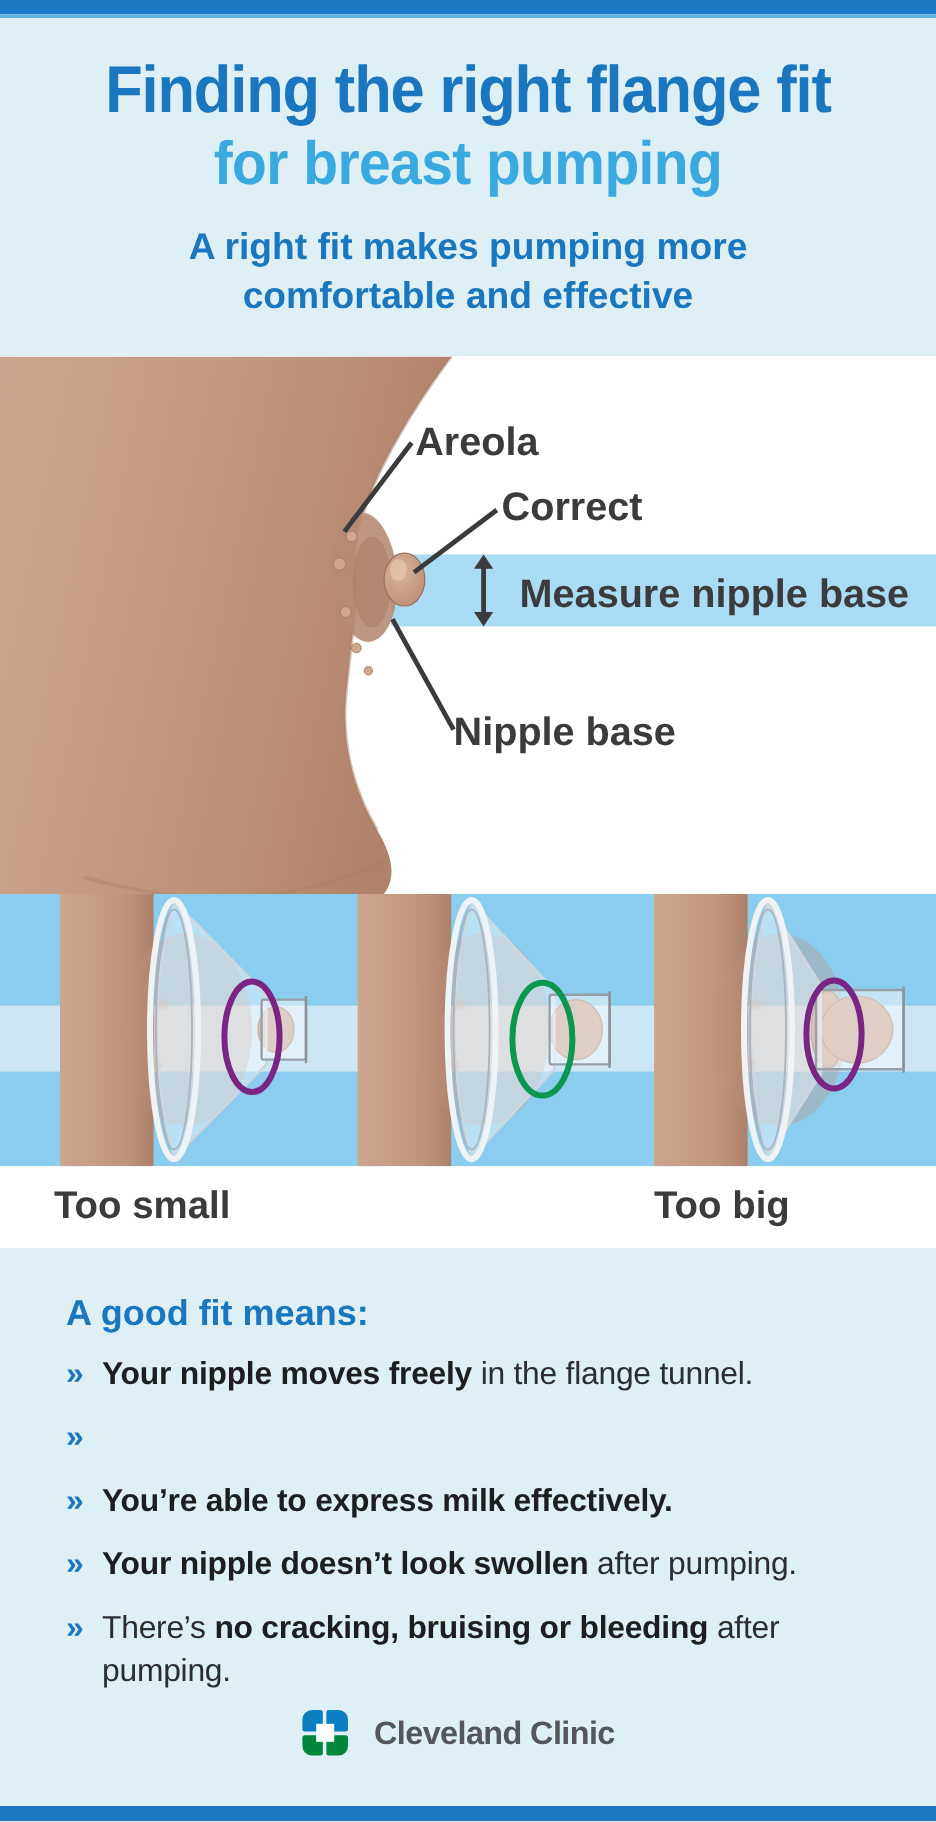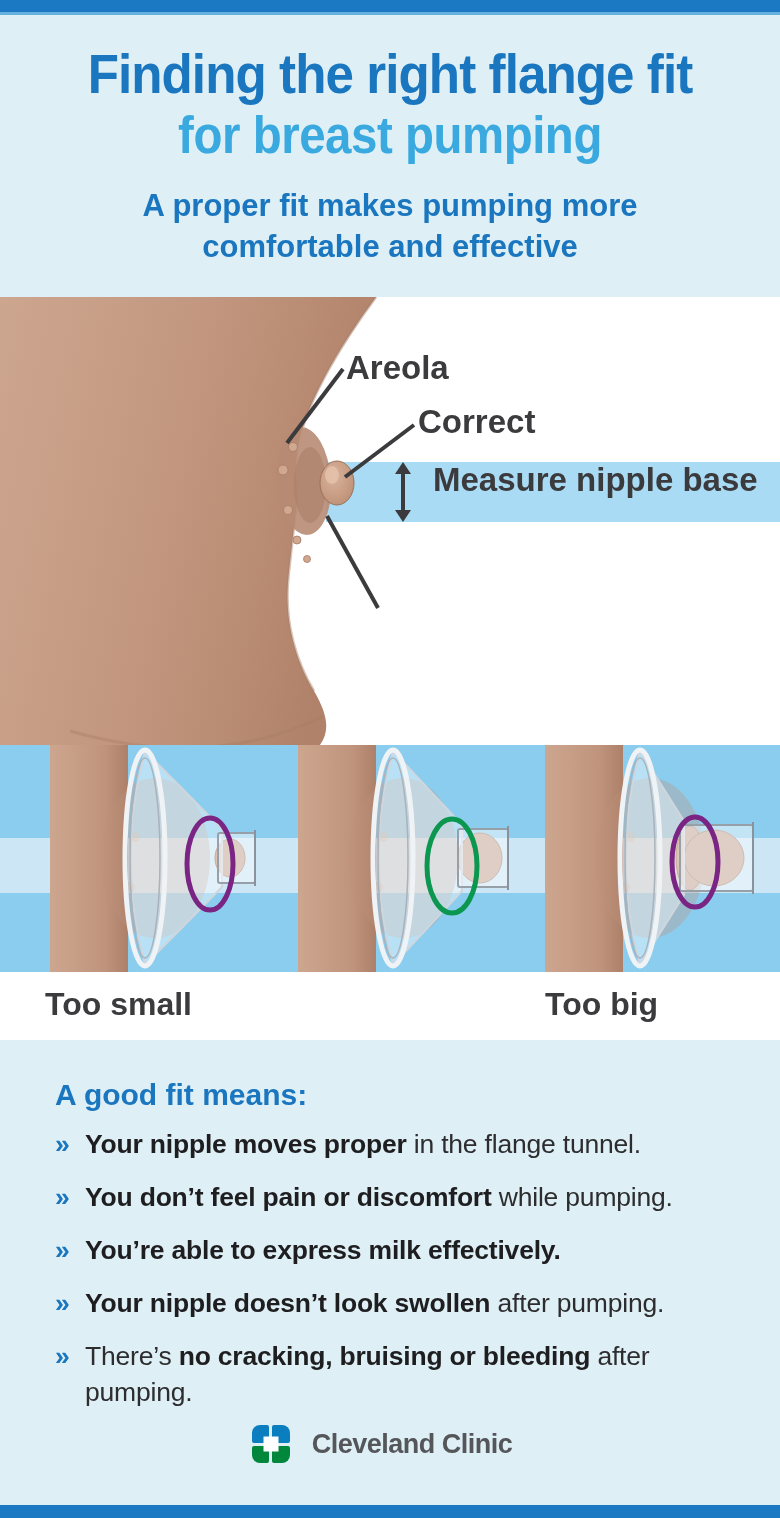--- a/index.html
+++ b/index.html
@@ -20,21 +20,21 @@
     font-size:55px;font-weight:bold;letter-spacing:-1px;color:var(--accent-blue);transform:scaleX(.93);}
   .page-subtitle{position:absolute;left:0;top:91px;width:780px;text-align:center;white-space:nowrap;
     font-size:51px;font-weight:bold;letter-spacing:-0.5px;color:var(--sky-blue);transform:scaleX(.93);}
   .page-tagline{position:absolute;left:110px;top:170px;width:560px;text-align:center;
     font-size:31px;font-weight:bold;line-height:41px;color:var(--accent-blue);}
   .anatomy{position:absolute;left:0;top:297px;width:780px;height:448px;background:#fff;}
   .anatomy svg{position:absolute;left:0;top:0;}
   .ana-label{position:absolute;font-size:33px;font-weight:bold;color:var(--label-dark);white-space:nowrap;}
   .lbl-areola{left:346px;top:52px;text-align:right;}
   .lbl-nipple{left:418px;top:106px;}
-  .lbl-measure{left:433px;top:164px;}
+  .lbl-measure{left:433px;top:179px;}
   .lbl-nipple-base{left:378px;top:294px;}
   .panels{position:absolute;left:0;top:745px;width:780px;height:227px;}
   .panel-labels{position:absolute;left:0;top:972px;width:780px;height:68px;background:#fff;}
   .panel-label{position:absolute;top:14px;font-size:32px;font-weight:bold;color:var(--label-dark);white-space:nowrap;}
   .pl-0{left:45px;} .pl-1{left:295px;} .pl-2{left:545px;text-align:center;}
   .bottom{position:absolute;left:0;top:1040px;width:780px;height:465px;background:var(--bg-light);}
   .checklist-heading{position:absolute;left:55px;top:38px;font-size:30px;font-weight:bold;color:var(--accent-blue);}
   .bullet-list{position:absolute;left:55px;top:86px;width:660px;margin:0;padding:0;list-style:none;}
   .bullet-item{display:flex;margin:0 0 17px 0;font-size:26.5px;line-height:36px;color:var(--body-text);letter-spacing:-0.2px;}
   .bullet-marker{flex:0 0 30px;color:var(--accent-blue);font-weight:bold;}
@@ -54,21 +54,21 @@
 <body>
 
 <div class="stage">
 
   <div class="top-bar"></div>
   <div class="top-stripe"></div>
 
   <div class="header">
     <div class="page-title">Finding the right flange fit</div>
     <div class="page-subtitle">for breast pumping</div>
-    <div class="page-tagline">A proper fit makes pumping more comfortable and effective</div>
+    <div class="page-tagline">A right fit makes pumping more comfortable and effective</div>
   </div>
 
   <div class="anatomy">
     <svg width="780" height="448" viewBox="0 0 780 448">
       <defs>
         <linearGradient id="skinGrad" x1="0" y1="0" x2="1" y2="0.25">
           <stop offset="0" stop-color="#cda68f"></stop>
           <stop offset="0.55" stop-color="#c2967e"></stop>
           <stop offset="1" stop-color="#b08269"></stop>
         </linearGradient>
@@ -96,20 +96,21 @@
       <line x1="378" y1="311" x2="327" y2="219" stroke="#3b3b3d" stroke-width="4"></line>
       <g>
         <line x1="403" y1="174" x2="403" y2="216" stroke="#3b3b3d" stroke-width="4"></line>
         <polygon points="403,165 395,177 411,177" fill="#3b3b3d"></polygon>
         <polygon points="403,225 395,213 411,213" fill="#3b3b3d"></polygon>
       </g>
     </svg>
     <div class="ana-label lbl-areola">Areola</div>
     <div class="ana-label lbl-nipple">Correct</div>
     <div class="ana-label lbl-measure">Measure nipple base</div>
+    <div class="ana-label lbl-nipple-base">Nipple base</div>
   </div>
 
   <div class="panels">
     <svg id="panels-svg" width="780" height="227" viewBox="0 0 780 227">
       <defs>
         <linearGradient id="skinV" x1="0" y1="0" x2="1" y2="0">
           <stop offset="0" stop-color="#cda68f"></stop>
           <stop offset="0.7" stop-color="#c0947c"></stop>
           <stop offset="1" stop-color="#ad8069"></stop>
         </linearGradient>
@@ -162,25 +163,24 @@
   <div class="panel-labels">
     <span class="panel-label pl-0">Too small</span>
     <span class="panel-label pl-2">Too big</span>
   </div>
 
   <div class="bottom">
     <div class="checklist-heading">A good fit means:</div>
     <ul class="bullet-list" id="bullet-list">
         <li class="bullet-item">
           <span class="bullet-marker">»</span>
-          <span class="bullet-text"><b>Your nipple moves proper</b> in the flange tunnel.</span>
-        </li>
-        <li class="bullet-item">
-          <span class="bullet-marker">»</span>
-          <span class="bullet-text"><b>You don’t feel pain or discomfort</b> while pumping.</span>
+          <span class="bullet-text"><b>Your nipple moves freely</b> in the flange tunnel.</span>
+        </li>
+        <li class="bullet-item">
+          <span class="bullet-marker">»</span>
         </li>
         <li class="bullet-item">
           <span class="bullet-marker">»</span>
           <span class="bullet-text"><b>You’re able to express milk effectively.</b></span>
         </li>
         <li class="bullet-item">
           <span class="bullet-marker">»</span>
           <span class="bullet-text"><b>Your nipple doesn’t look swollen</b> after pumping.</span>
         </li>
         <li class="bullet-item">

